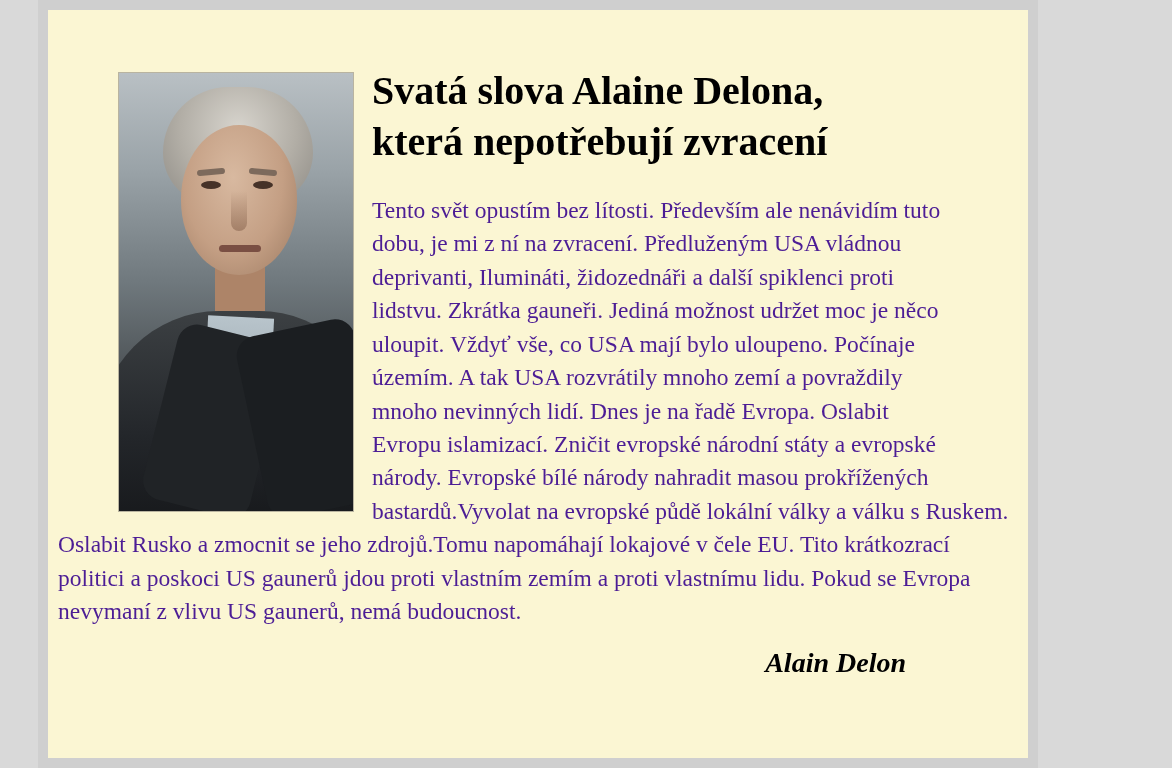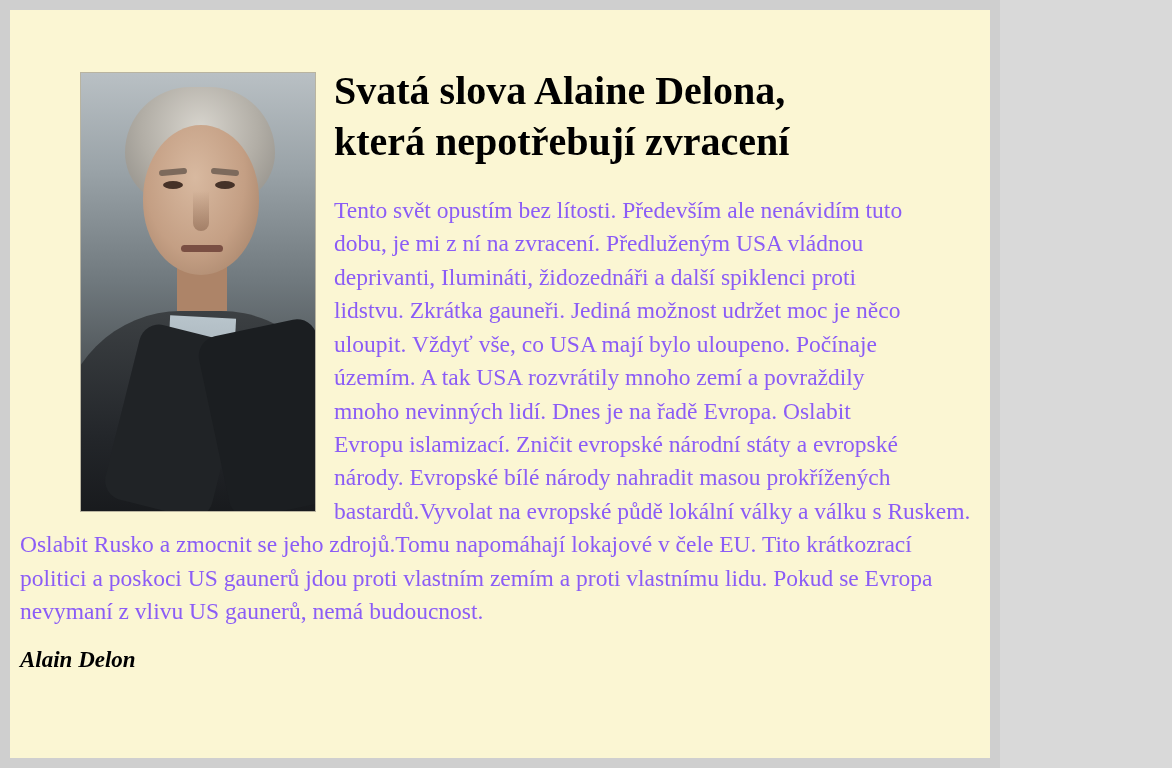--- a/index.html
+++ b/index.html
@@ -15,20 +15,21 @@
   }
 
   #poster {
     position: relative;
     width: 1000px;
     height: 768px;
     background: #fbf6d3;
     box-sizing: border-box;
     border: 10px solid #cfcfcf;
     overflow: hidden;
+    margin-left: 38px;
   }
 
   #inner {
     position: absolute;
     left: 10px;
     top: 10px;
     right: 10px;
     bottom: 10px;
     background: #fbf6d3;
   }
@@ -145,36 +146,37 @@
     line-height: 1.27;
     color: #000;
     margin: 0 0 26px 0;
     padding-left: 18px;
   }
   h1.title .line { display: block; }
 
   p.body-text {
     font-size: 23.5px;
     line-height: 1.425;
-    color: #8b5cf6;
+    color: #4c1d95;
     margin: 0;
     padding-left: 18px;
     text-align: left;
   }
 
   p.body-text.lower {
     padding-left: 0;
     margin-top: 0;
   }
 
   .signature {
     clear: both;
+    text-align: right;
     font-weight: bold;
     font-style: italic;
-    font-size: 23px;
+    font-size: 28px;
     color: #000;
     padding: 18px 112px 0 0;
   }
 </style>
 </head>
 <body>
 
 <div id="poster">
   <div id="inner">
 

